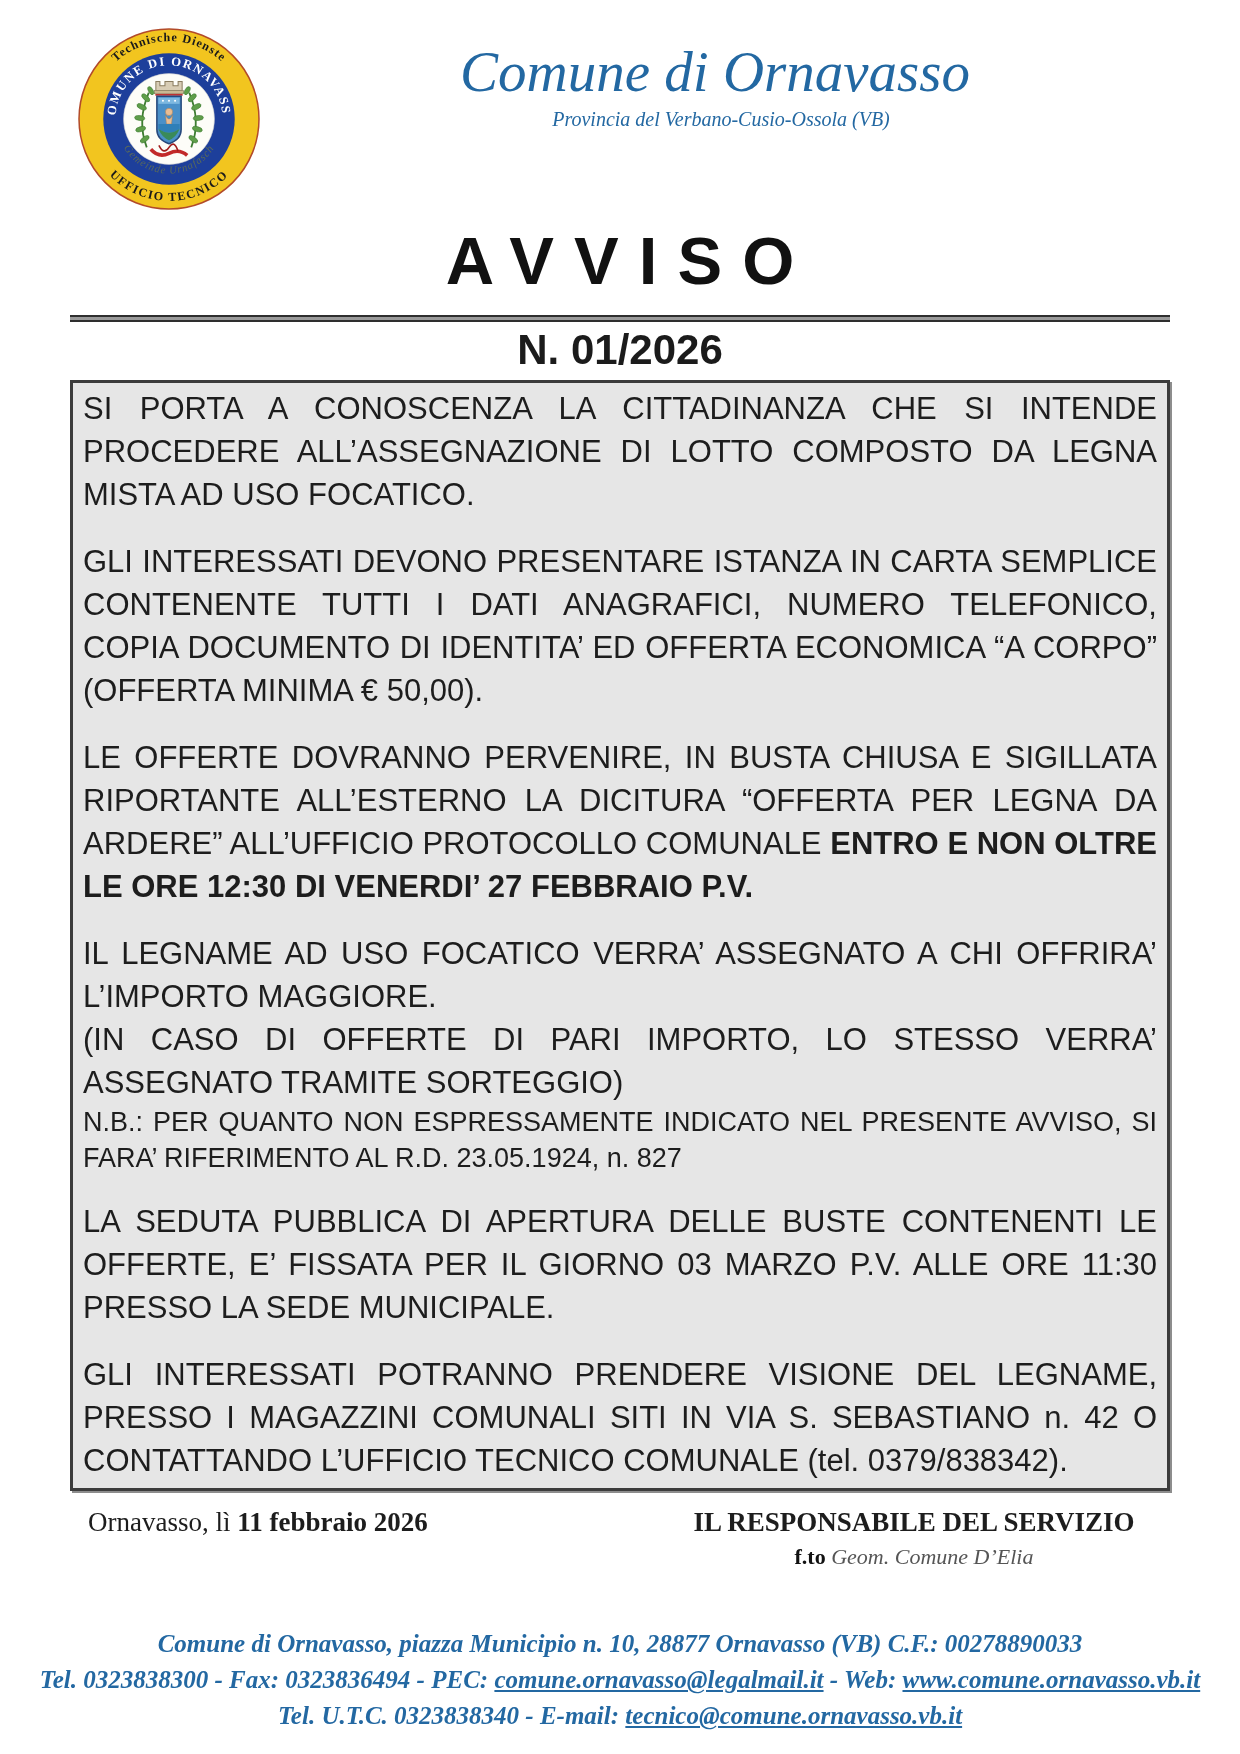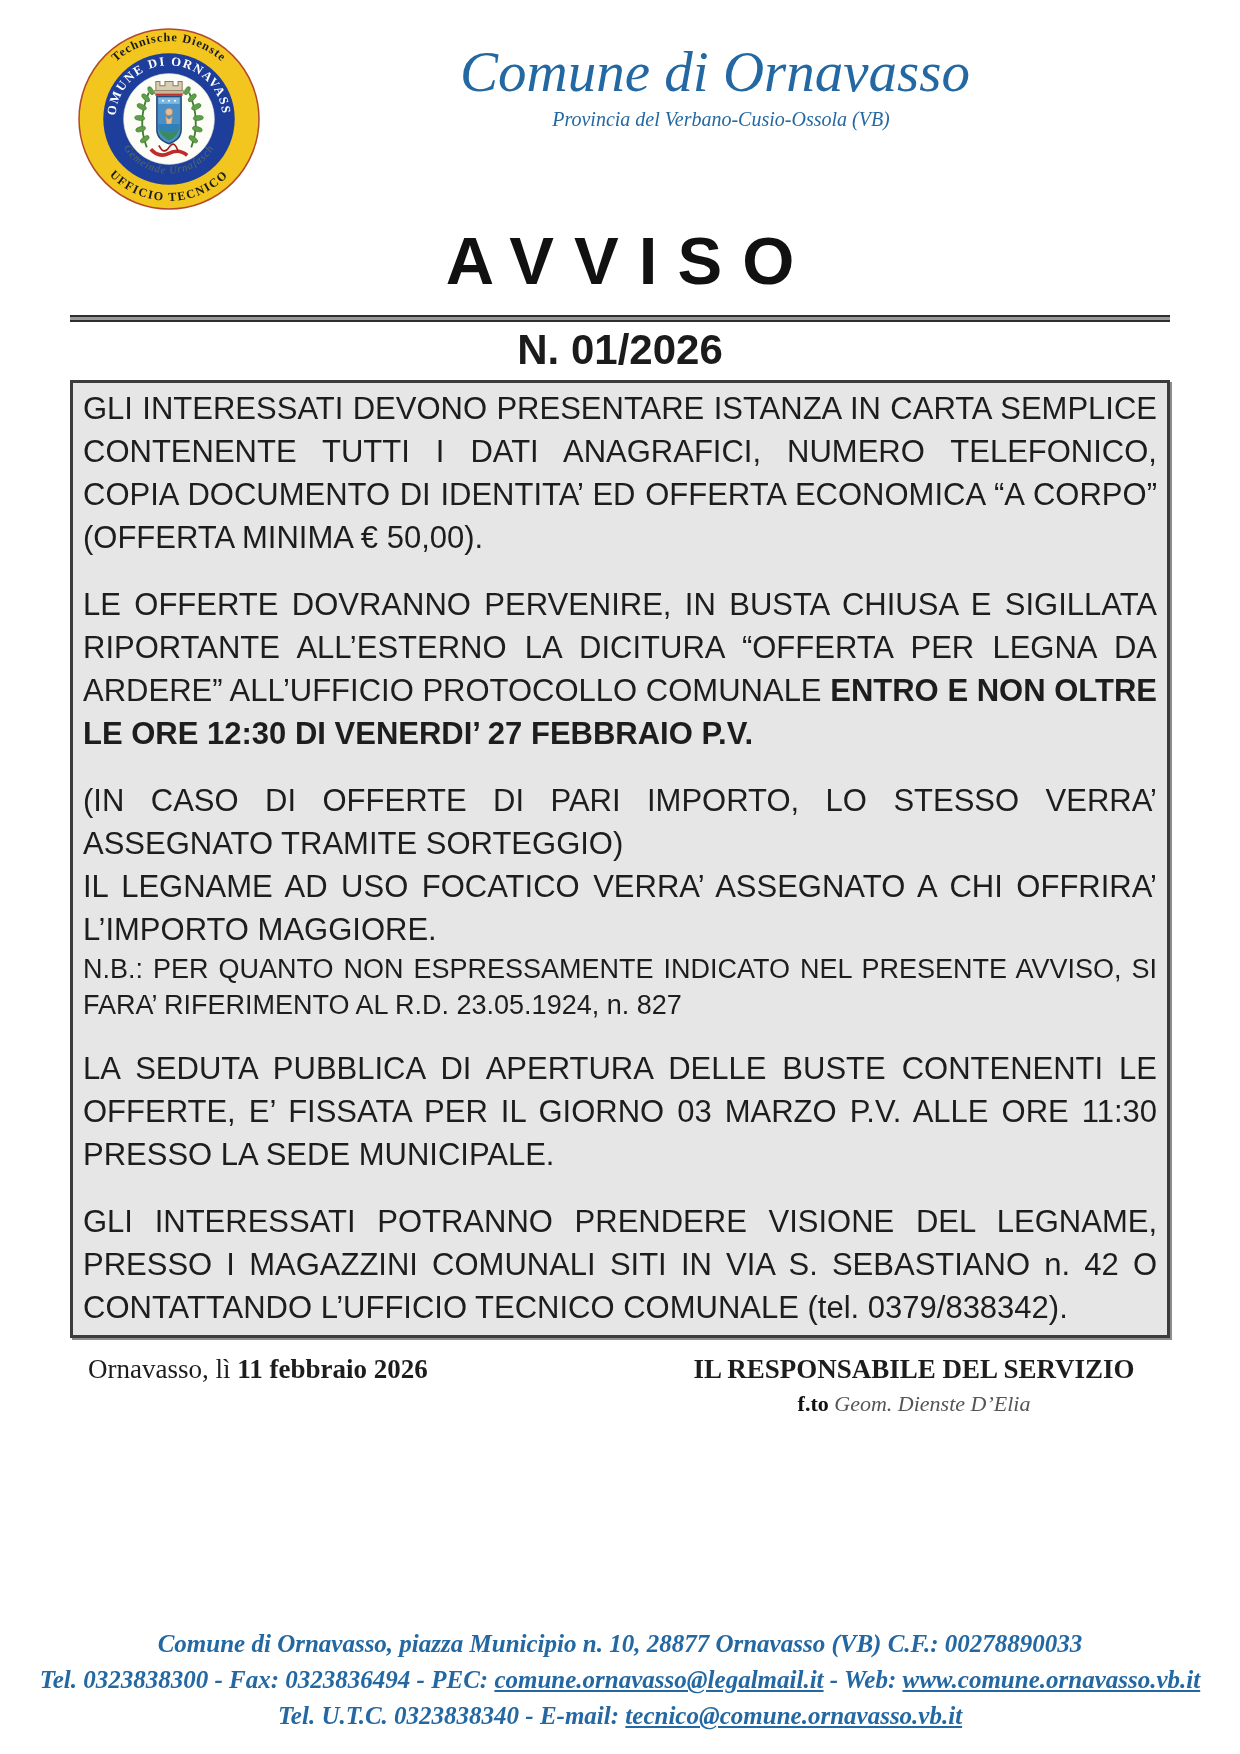--- a/index.html
+++ b/index.html
@@ -150,36 +150,37 @@
       <div class="muni-title">Comune di Ornavasso</div>
       <div class="muni-sub">Provincia del Verbano-Cusio-Ossola (VB)</div>
     </div>
   </div>
 
   <div class="avviso">AVVISO</div>
   <div class="title-rule"></div>
   <div class="notice-number">N. 01/2026</div>
 
   <div class="body-box">
+    <p>SI PORTA A CONOSCENZA LA CITTADINANZA CHE SI INTENDE PROCEDERE ALL’ASSEGNAZIONE DI LOTTO COMPOSTO DA LEGNA MISTA AD USO FOCATICO.</p>
     <p>GLI INTERESSATI DEVONO PRESENTARE ISTANZA IN CARTA SEMPLICE CONTENENTE TUTTI I DATI ANAGRAFICI, NUMERO TELEFONICO, COPIA DOCUMENTO DI IDENTITA’ ED OFFERTA ECONOMICA “A CORPO” (OFFERTA MINIMA € 50,00).</p>
     <p><span>LE OFFERTE DOVRANNO PERVENIRE, IN BUSTA CHIUSA E SIGILLATA RIPORTANTE ALL’ESTERNO LA DICITURA “OFFERTA PER LEGNA DA ARDERE” ALL’UFFICIO PROTOCOLLO COMUNALE </span><span class="b">ENTRO E NON OLTRE LE ORE 12:30 DI VENERDI’ 27 FEBBRAIO P.V.</span></p>
     <div class="tight">
+      <p>IL LEGNAME AD USO FOCATICO VERRA’ ASSEGNATO A CHI OFFRIRA’ L’IMPORTO MAGGIORE.</p>
       <p>(IN CASO DI OFFERTE DI PARI IMPORTO, LO STESSO VERRA’ ASSEGNATO TRAMITE SORTEGGIO)</p>
-      <p>IL LEGNAME AD USO FOCATICO VERRA’ ASSEGNATO A CHI OFFRIRA’ L’IMPORTO MAGGIORE.</p>
       <p class="nb">N.B.: PER QUANTO NON ESPRESSAMENTE INDICATO NEL PRESENTE AVVISO, SI FARA’ RIFERIMENTO AL R.D. 23.05.1924, n. 827</p>
     </div>
     <p>LA SEDUTA PUBBLICA DI APERTURA DELLE BUSTE CONTENENTI LE OFFERTE, E’ FISSATA PER IL GIORNO 03 MARZO P.V. ALLE ORE 11:30 PRESSO LA SEDE MUNICIPALE.</p>
     <p class="last">GLI INTERESSATI POTRANNO PRENDERE VISIONE DEL LEGNAME, PRESSO I MAGAZZINI COMUNALI SITI IN VIA S. SEBASTIANO n. 42 O CONTATTANDO L’UFFICIO TECNICO COMUNALE (tel. 0379/838342).</p>
   </div>
 
   <div class="sign-row">
     <div class="place-date"><span>Ornavasso, lì </span><span class="date">11 febbraio 2026</span></div>
     <div class="responsible">
       <div class="role">IL RESPONSABILE DEL SERVIZIO</div>
-      <div class="signed"><span class="fto">f.to </span><span class="name">Geom. Dienste D’Elia</span></div>
+      <div class="signed"><span class="fto">f.to </span><span class="name">Geom. Comune D’Elia</span></div>
     </div>
   </div>
 
   <div class="footer">
     <div>Comune di Ornavasso, piazza Municipio n. 10, 28877 Ornavasso (VB) C.F.: 00278890033</div>
     <div><span>Tel. 0323838300 - Fax: 0323836494 - PEC: </span><a>comune.ornavasso@legalmail.it</a><span> - Web: </span><a>www.comune.ornavasso.vb.it</a></div>
     <div><span>Tel. U.T.C. 0323838340 - E-mail: </span><a>tecnico@comune.ornavasso.vb.it</a></div>
   </div>
 
 </div>

